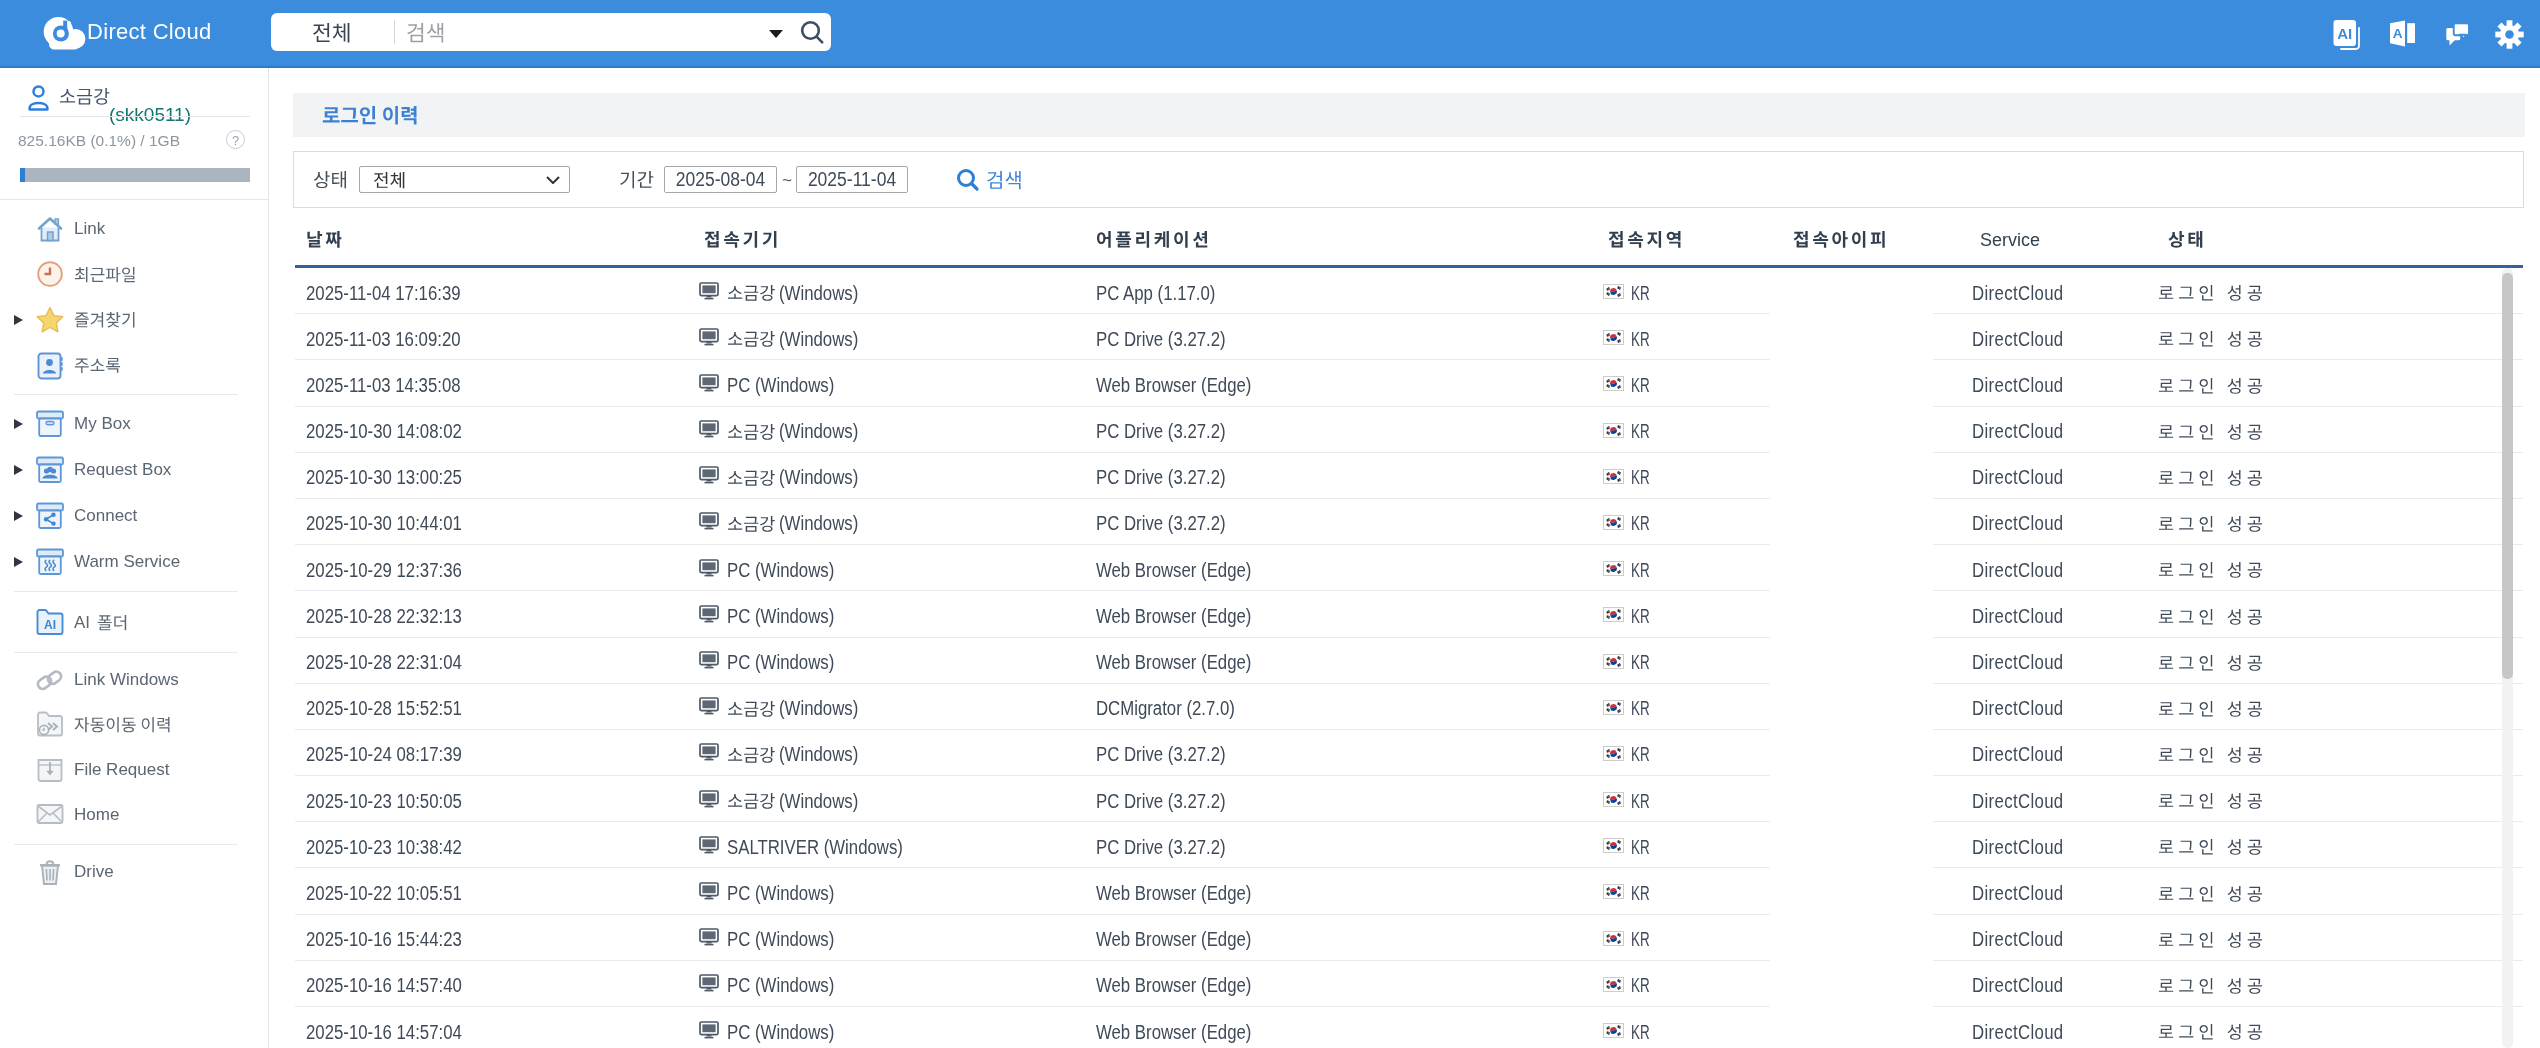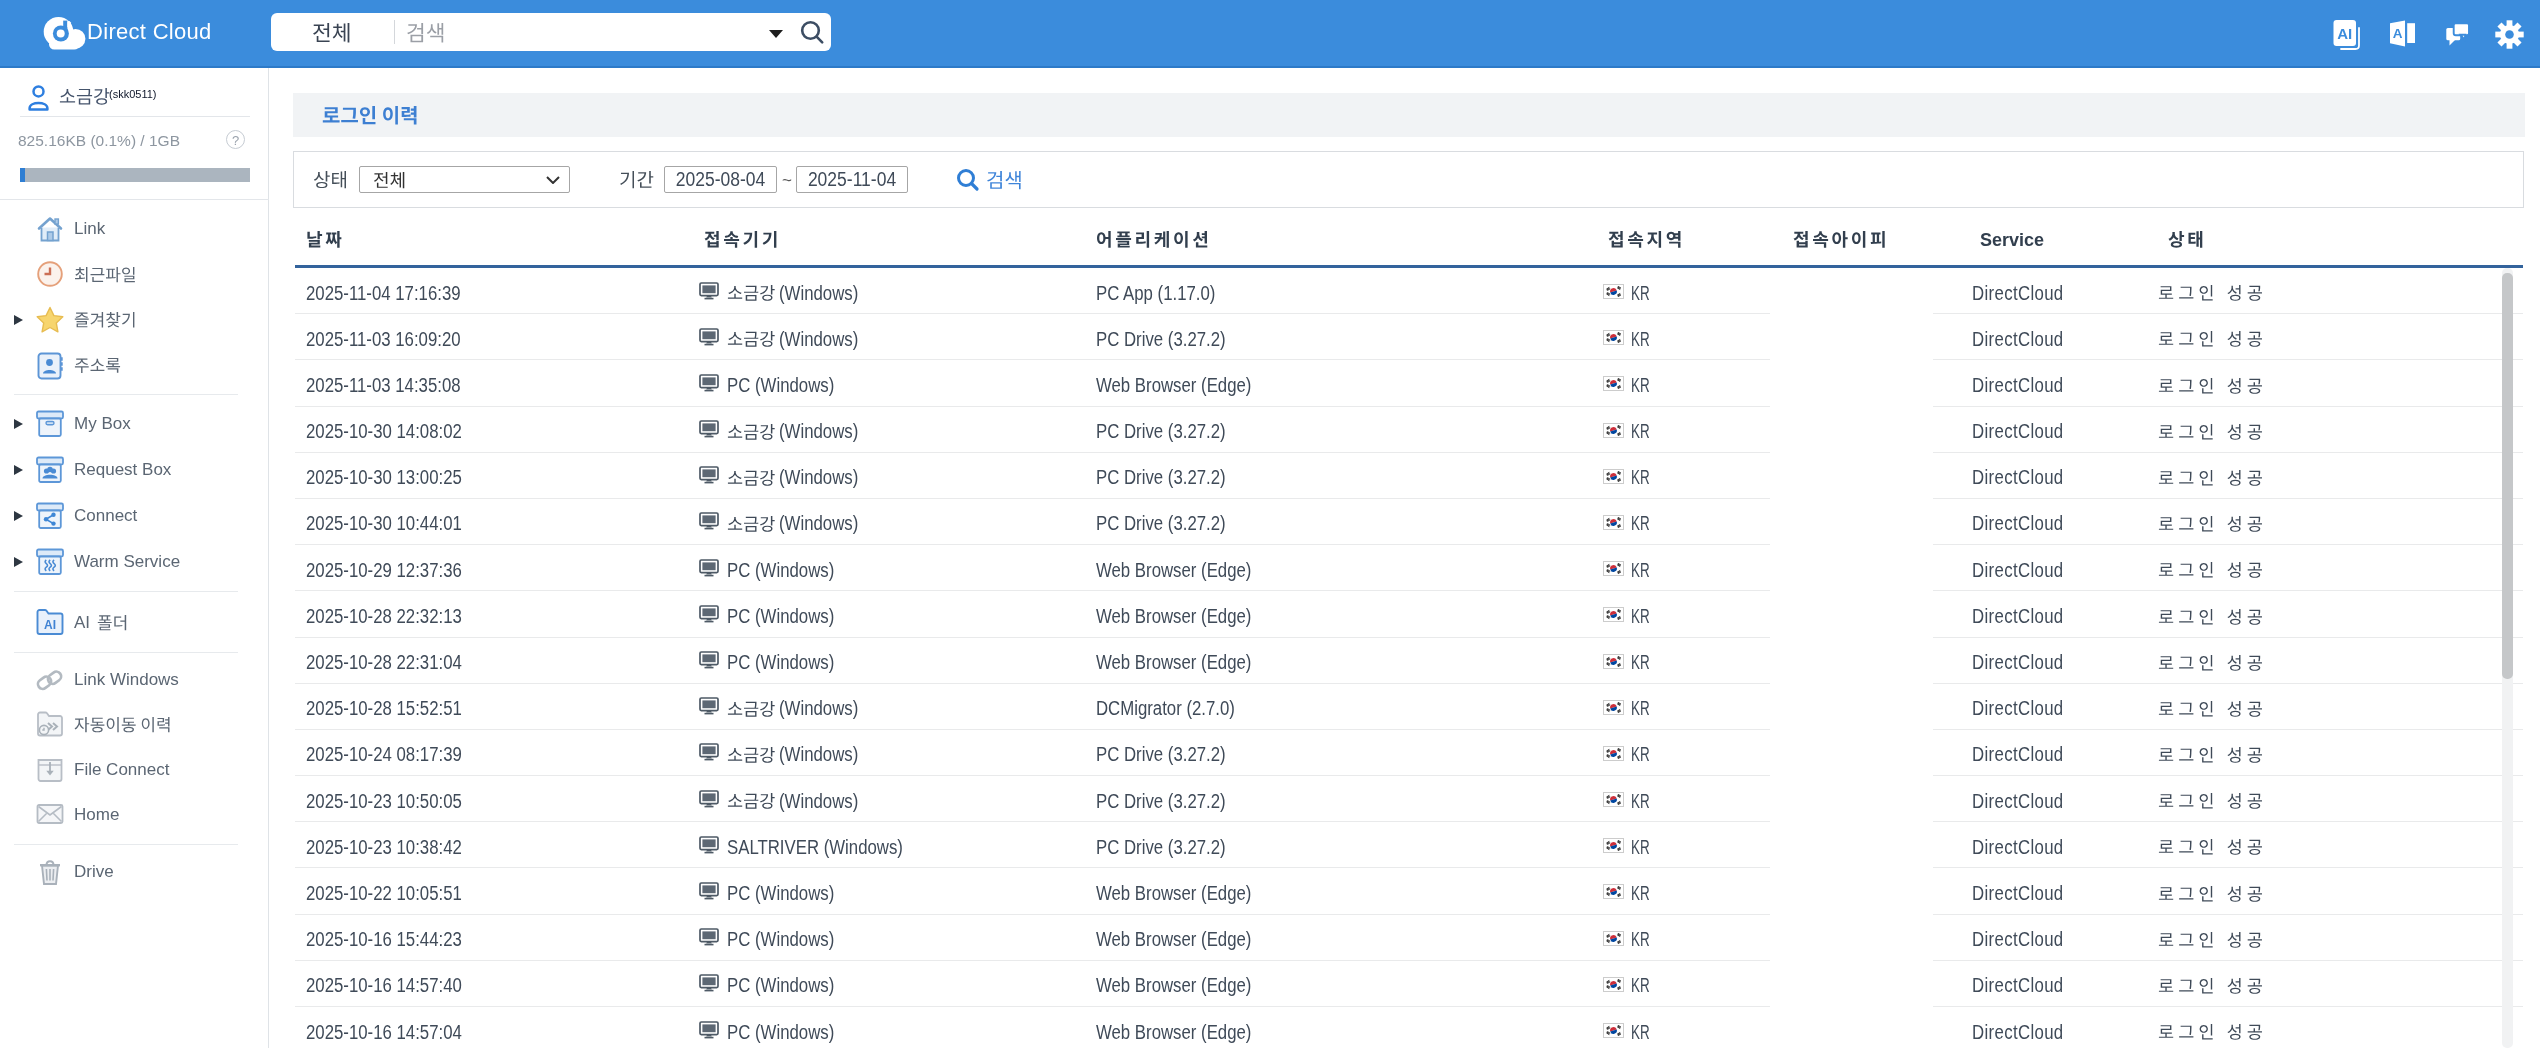--- a/index.html
+++ b/index.html
@@ -5,21 +5,21 @@
 font-family:"Liberation Sans",sans-serif;}
 .abs{position:absolute}
 #header{position:absolute;left:0;top:0;width:2540px;height:68px;background:#3b8cdc;border-bottom:2.5px solid #2d7ac8;z-index:5}
 #sidebar{position:absolute;left:0;top:68px;width:269px;height:980px;background:#fff;border-right:1px solid #dfe3e7}
 #sbox{position:absolute;left:271px;top:13px;width:560px;height:38px;background:#fff;border-radius:6px}
 .lat{position:absolute;white-space:pre;color:#3f4a58}
 #titlebar{position:absolute;left:293px;top:93px;width:2232px;height:44px;background:#f1f3f5}
 #filter{position:absolute;left:293px;top:151px;width:2231px;height:57px;border:1px solid #d9dce0;background:#fff}
 .inp{position:absolute;top:166px;height:27px;border:1px solid #a6a6a6;background:#fff;border-radius:2px}
 .menu-t{position:absolute;color:#5b6673;font-size:17px}
-.hdr-lat{position:absolute;color:#323f4e;font-weight:bold;font-size:18px}
+.hdr-lat{position:absolute;color:#323f4e;font-weight:normal;font-size:18px}
 #rows{position:absolute;left:295px;top:268px;width:2228px}
 .row{position:relative;height:46.2px}
 .rowline{position:absolute;left:0;bottom:0;height:1px;width:2228px;
 background:linear-gradient(to right,#e9eaeb 0,#e9eaeb 1475px,rgba(0,0,0,0) 1475px,rgba(0,0,0,0) 1638px,#e9eaeb 1638px,#e9eaeb 2228px)}
 .rc{position:absolute;top:2.5px;height:46.2px;line-height:46.2px;font-size:16.8px;color:#3f4a58;white-space:pre;transform:scaleY(1.2);transform-origin:0 50%}
 .rk{transform:scale(0.8,1.2);transform-origin:0 50%}
 #thumb{position:absolute;left:2502px;top:273px;width:11px;height:406px;background:#c5c7c9;border-radius:5px}
 #track{position:absolute;left:2502px;top:268px;width:11px;height:780px;background:#f1f2f3;border-radius:5px}
 .sepline{position:absolute;left:14px;width:224px;height:1px;background:#e7eaed}
 </style></head>
@@ -31,21 +31,21 @@
     </defs>
   </svg>
 <div id="sidebar"></div>
 <svg class="abs" style="left:26px;top:84px" width="25" height="27" viewBox="0 0 25 27">
 <circle cx="12.5" cy="7.4" r="5" fill="none" stroke="#2e7fe0" stroke-width="2.5"></circle>
 <path d="M3.6 25.6 L3.6 24.2 C3.6 17.2 21.4 17.2 21.4 24.2 L21.4 25.6 Z" fill="none" stroke="#2e7fe0" stroke-width="2.5" stroke-linejoin="round"></path>
 </svg>
 <svg style="position:absolute;left:59px;top:86.7px;fill:#44536b;" width="53" height="18.7" viewBox="0 -16.3 53 18.7">
     <path d="M0.9 -2.0H16.1V-0.7H0.9ZM7.7 -6.1H9.2V-1.6H7.7ZM7.6 -14.2H9.0V-12.9Q9.0 -11.8 8.6 -10.9Q8.2 -9.9 7.6 -9.1Q6.9 -8.3 6.0 -7.6Q5.2 -7.0 4.2 -6.5Q3.2 -6.1 2.2 -5.9L1.5 -7.1Q2.4 -7.3 3.3 -7.7Q4.2 -8.0 4.9 -8.6Q5.7 -9.1 6.3 -9.8Q6.9 -10.5 7.3 -11.3Q7.6 -12.1 7.6 -12.9ZM7.9 -14.2H9.2V-12.9Q9.2 -12.1 9.6 -11.3Q9.9 -10.5 10.5 -9.8Q11.2 -9.1 11.9 -8.6Q12.7 -8.0 13.6 -7.7Q14.5 -7.3 15.4 -7.1L14.7 -5.9Q13.7 -6.1 12.7 -6.5Q11.7 -7.0 10.9 -7.6Q10.0 -8.3 9.3 -9.1Q8.7 -9.9 8.3 -10.9Q7.9 -11.8 7.9 -12.9Z M19.9 -14.4H30.6V-13.2H19.9ZM17.9 -8.3H33.1V-7.0H17.9ZM29.6 -14.4H31.1V-13.2Q31.1 -12.1 31.1 -10.8Q31.0 -9.6 30.6 -7.8L29.1 -7.9Q29.5 -9.6 29.6 -10.9Q29.6 -12.1 29.6 -13.2ZM19.8 -4.7H31.2V1.2H19.8ZM29.7 -3.5H21.3V-0.0H29.7Z M46.4 -15.3H47.9V-5.3H46.4ZM47.5 -11.0H50.4V-9.7H47.5ZM41.8 -14.1H43.4Q43.4 -11.9 42.5 -10.2Q41.5 -8.5 39.8 -7.2Q38.0 -5.9 35.6 -5.2L35.0 -6.5Q37.1 -7.1 38.6 -8.1Q40.2 -9.1 41.0 -10.5Q41.8 -11.8 41.8 -13.4ZM35.7 -14.1H42.7V-12.8H35.7ZM42.7 -5.1Q44.4 -5.1 45.6 -4.7Q46.8 -4.3 47.5 -3.6Q48.1 -2.8 48.1 -1.8Q48.1 -0.8 47.5 -0.1Q46.8 0.6 45.6 1.0Q44.4 1.4 42.7 1.4Q41.0 1.4 39.8 1.0Q38.6 0.6 37.9 -0.1Q37.2 -0.8 37.2 -1.8Q37.2 -2.8 37.9 -3.6Q38.6 -4.3 39.8 -4.7Q41.0 -5.1 42.7 -5.1ZM42.7 -3.9Q41.5 -3.9 40.6 -3.6Q39.7 -3.4 39.3 -2.9Q38.8 -2.5 38.8 -1.8Q38.8 -1.2 39.3 -0.8Q39.7 -0.3 40.6 -0.1Q41.5 0.2 42.7 0.2Q43.9 0.2 44.8 -0.1Q45.7 -0.3 46.2 -0.8Q46.6 -1.2 46.6 -1.8Q46.6 -2.5 46.2 -2.9Q45.7 -3.4 44.8 -3.6Q43.9 -3.9 42.7 -3.9Z"></path>
   </svg>
-<div class="lat" style="left:109px;top:88px;font-size:11px;color:#0f172a">(skk0511)</div>
+<div class="lat" style="left:109px;top:104px;font-size:19px;color:#0f766e">(skk0511)</div>
 <div class="abs" style="left:20px;top:116px;width:230px;height:1px;background:#e3e6ea"></div>
 <div class="lat" style="left:18px;top:132px;font-size:15.5px;color:#8d96a0">825.16KB (0.1%) / 1GB</div>
 <div class="abs" style="left:226px;top:130px;width:19px;height:19px;border:1.5px solid #c6ccd3;border-radius:50%;color:#9aa2ac;font-size:13px;text-align:center;line-height:19px">?</div>
 <div class="abs" style="left:20px;top:168px;width:230px;height:14px;background:#abb5bf">
     <div style="width:5px;height:14px;background:#2e7ed3"></div>
   </div>
 <div class="abs" style="left:0;top:199px;width:269px;height:1px;background:#e3e6ea"></div>
 <svg class="abs" style="left:35px;top:214px" width="30" height="30" viewBox="0 0 30 30">
     <path d="M4 14.5 L15 4.5 L26 14.5" fill="none" stroke="#74a2cf" stroke-width="2.6" stroke-linecap="round" stroke-linejoin="round"></path>
 <path d="M6.5 13.5 L6.5 26.5 L23.5 26.5 L23.5 13.5" fill="#e1edf8" stroke="#74a2cf" stroke-width="1.8"></path>
@@ -146,21 +146,21 @@
   </svg>
 <svg style="position:absolute;left:74px;top:715.8px;fill:#5b6673;" width="98" height="17.41" viewBox="0 -15.06 98 17.41">
     <path d="M4.6 -11.9H5.8V-9.4Q5.8 -8.2 5.4 -7.0Q5.1 -5.8 4.5 -4.8Q3.9 -3.7 3.1 -2.9Q2.3 -2.1 1.4 -1.6L0.6 -2.8Q1.4 -3.2 2.2 -3.9Q2.9 -4.6 3.4 -5.5Q4.0 -6.4 4.3 -7.4Q4.6 -8.4 4.6 -9.4ZM4.9 -11.9H6.0V-9.4Q6.0 -8.4 6.3 -7.5Q6.6 -6.6 7.2 -5.7Q7.7 -4.9 8.4 -4.2Q9.2 -3.5 10.0 -3.1L9.2 -2.0Q8.3 -2.5 7.5 -3.2Q6.7 -4.0 6.1 -5.0Q5.6 -6.0 5.2 -7.1Q4.9 -8.2 4.9 -9.4ZM1.1 -12.5H9.4V-11.3H1.1ZM11.2 -14.1H12.7V1.3H11.2ZM12.3 -7.8H15.2V-6.7H12.3Z M16.5 -6.5H30.4V-5.3H16.5ZM22.7 -8.9H24.1V-6.0H22.7ZM18.2 -9.4H28.8V-8.2H18.2ZM18.2 -13.4H28.7V-12.2H19.6V-8.7H18.2ZM23.4 -4.2Q25.9 -4.2 27.3 -3.5Q28.7 -2.8 28.7 -1.5Q28.7 -0.1 27.3 0.6Q25.9 1.3 23.4 1.3Q21.0 1.3 19.6 0.6Q18.2 -0.1 18.2 -1.5Q18.2 -2.8 19.6 -3.5Q21.0 -4.2 23.4 -4.2ZM23.4 -3.1Q22.2 -3.1 21.4 -2.9Q20.5 -2.7 20.0 -2.4Q19.6 -2.0 19.6 -1.5Q19.6 -0.9 20.0 -0.6Q20.5 -0.2 21.4 0.0Q22.2 0.2 23.4 0.2Q24.6 0.2 25.5 0.0Q26.3 -0.2 26.8 -0.6Q27.3 -0.9 27.3 -1.5Q27.3 -2.0 26.8 -2.4Q26.3 -2.7 25.5 -2.9Q24.6 -3.1 23.4 -3.1Z M43.3 -14.1H44.7V1.3H43.3ZM36.6 -12.9Q37.7 -12.9 38.6 -12.2Q39.5 -11.6 40.0 -10.4Q40.5 -9.2 40.5 -7.5Q40.5 -5.9 40.0 -4.7Q39.5 -3.5 38.6 -2.8Q37.7 -2.1 36.6 -2.1Q35.5 -2.1 34.6 -2.8Q33.7 -3.5 33.2 -4.7Q32.7 -5.9 32.7 -7.5Q32.7 -9.2 33.2 -10.4Q33.7 -11.6 34.6 -12.2Q35.5 -12.9 36.6 -12.9ZM36.6 -11.6Q35.8 -11.6 35.3 -11.1Q34.7 -10.6 34.4 -9.7Q34.1 -8.8 34.1 -7.5Q34.1 -6.3 34.4 -5.3Q34.7 -4.4 35.3 -3.9Q35.8 -3.4 36.6 -3.4Q37.3 -3.4 37.9 -3.9Q38.5 -4.4 38.8 -5.3Q39.1 -6.3 39.1 -7.5Q39.1 -8.8 38.8 -9.7Q38.5 -10.6 37.9 -11.1Q37.3 -11.6 36.6 -11.6Z M47.8 -6.5H61.7V-5.3H47.8ZM54.0 -8.9H55.4V-6.0H54.0ZM49.5 -9.4H60.0V-8.2H49.5ZM49.5 -13.4H59.9V-12.2H50.9V-8.7H49.5ZM54.7 -4.2Q57.2 -4.2 58.6 -3.5Q60.0 -2.8 60.0 -1.5Q60.0 -0.1 58.6 0.6Q57.2 1.3 54.7 1.3Q52.2 1.3 50.8 0.6Q49.4 -0.1 49.4 -1.5Q49.4 -2.8 50.8 -3.5Q52.2 -4.2 54.7 -4.2ZM54.7 -3.1Q53.5 -3.1 52.6 -2.9Q51.8 -2.7 51.3 -2.4Q50.9 -2.0 50.9 -1.5Q50.9 -0.9 51.3 -0.6Q51.8 -0.2 52.6 0.0Q53.5 0.2 54.7 0.2Q55.9 0.2 56.8 0.0Q57.6 -0.2 58.1 -0.6Q58.5 -0.9 58.5 -1.5Q58.5 -2.0 58.1 -2.4Q57.6 -2.7 56.8 -2.9Q55.9 -3.1 54.7 -3.1Z M78.4 -14.1H79.8V1.3H78.4ZM71.7 -12.9Q72.8 -12.9 73.7 -12.2Q74.6 -11.6 75.1 -10.4Q75.6 -9.2 75.6 -7.5Q75.6 -5.9 75.1 -4.7Q74.6 -3.5 73.7 -2.8Q72.8 -2.1 71.7 -2.1Q70.6 -2.1 69.7 -2.8Q68.8 -3.5 68.3 -4.7Q67.8 -5.9 67.8 -7.5Q67.8 -9.2 68.3 -10.4Q68.8 -11.6 69.7 -12.2Q70.6 -12.9 71.7 -12.9ZM71.7 -11.6Q70.9 -11.6 70.4 -11.1Q69.8 -10.6 69.5 -9.7Q69.1 -8.8 69.1 -7.5Q69.1 -6.3 69.5 -5.3Q69.8 -4.4 70.4 -3.9Q70.9 -3.4 71.7 -3.4Q72.4 -3.4 73.0 -3.9Q73.6 -4.4 73.9 -5.3Q74.2 -6.3 74.2 -7.5Q74.2 -8.8 73.9 -9.7Q73.6 -10.6 73.0 -11.1Q72.4 -11.6 71.7 -11.6Z M83.5 -6.4H84.6Q86.1 -6.4 87.2 -6.5Q88.3 -6.5 89.2 -6.6Q90.1 -6.7 91.0 -6.8L91.1 -5.7Q90.4 -5.5 89.7 -5.5Q89.0 -5.4 88.3 -5.4Q87.6 -5.3 86.7 -5.3Q85.7 -5.3 84.6 -5.3H83.5ZM83.5 -13.1H90.1V-8.8H84.9V-5.7H83.5V-9.9H88.7V-12.0H83.5ZM94.1 -14.0H95.5V-4.6H94.1ZM91.1 -11.8H94.4V-10.6H91.1ZM91.1 -8.6H94.4V-7.4H91.1ZM85.2 -3.8H95.5V1.3H94.1V-2.6H85.2Z"></path>
   </svg>
 <svg class="abs" style="left:35px;top:755px" width="30" height="30" viewBox="0 0 30 30">
     <path d="M3.5 5 L26.5 5 L26.5 24 a2 2 0 0 1 -2 2 L5.5 26 a2 2 0 0 1 -2-2 Z" fill="#f3f5f7" stroke="#b8bec6" stroke-width="1.8"></path>
 <path d="M3.5 10 L26.5 10" stroke="#b8bec6" stroke-width="1.4"></path>
 <path d="M15 7 L15 17" stroke="#a9b1b9" stroke-width="1.8"></path>
 <path d="M15 20.5 L11.3 15.8 L18.7 15.8 Z" fill="#a9b1b9"></path>
   </svg>
-<div class="menu-t" style="left:74px;top:760px">File Connect</div>
+<div class="menu-t" style="left:74px;top:760px">File Request</div>
 <svg class="abs" style="left:35px;top:799px" width="30" height="30" viewBox="0 0 30 30">
     <rect x="2.5" y="6" width="25" height="18" rx="1.5" fill="#f5f6f8" stroke="#b5bcc4" stroke-width="1.8"></rect>
 <path d="M3.5 7.5 L15 16 L26.5 7.5 M3.5 22.5 L11.5 14.5 M26.5 22.5 L18.5 14.5" fill="none" stroke="#b5bcc4" stroke-width="1.6"></path>
   </svg>
 <div class="menu-t" style="left:74px;top:804.5px">Home</div>
 <div class="sepline" style="top:844px"></div>
 <svg class="abs" style="left:35px;top:857px" width="30" height="30" viewBox="0 0 30 30">
     <path d="M7 8.5 L9 27 L21 27 L23 8.5 Z" fill="#eceef1" stroke="#a9b1ba" stroke-width="1.9"></path>
 <line x1="5" y1="8.2" x2="25" y2="8.2" stroke="#a9b1ba" stroke-width="2.4"></line>
 <path d="M11.5 8 C11.5 3 18.5 3 18.5 8" fill="none" stroke="#a9b1ba" stroke-width="2"></path>

